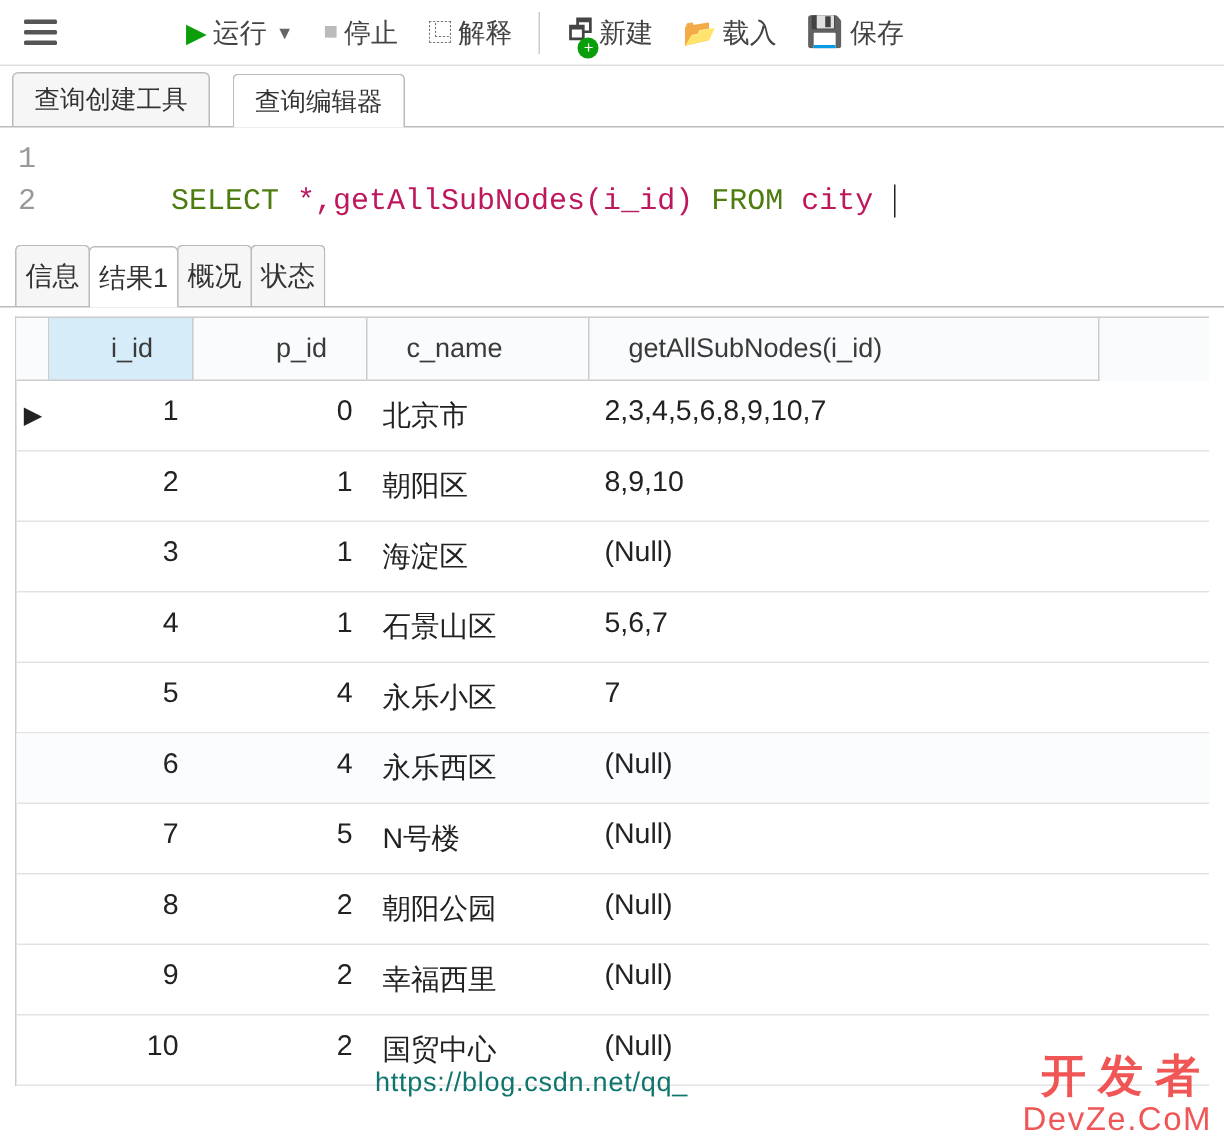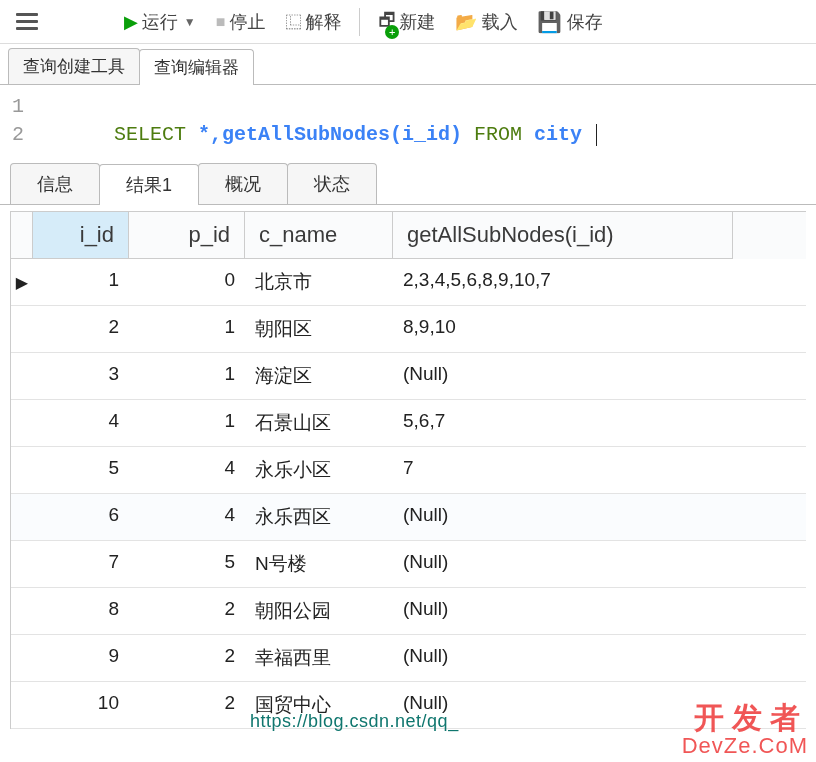--- a/index.html
+++ b/index.html
@@ -59,21 +59,21 @@
       position: absolute; bottom: -2px; right: -4px;
       background: #0a9f0a; color: #fff; border-radius: 50%;
       width: 14px; height: 14px; font-size: 11px; line-height: 14px; text-align: center;
     }
     .icon-folder { color: #e8a33d; font-size: 18px; }
 
     .tabs-row {
       display: flex;
       align-items: flex-start;
       padding: 4px 8px 0 8px;
-      gap: 0;
+      gap: 16px;
       border-bottom: 1px solid #bbb;
     }
     .tab {
       padding: 6px 14px;
       border: 1px solid #bbb;
       border-bottom: none;
       background: #f6f6f6;
       font-size: 17px;
       color: #333;
       cursor: pointer;
@@ -95,55 +95,55 @@
       gap: 18px;
     }
     .gutter {
       color: #999;
       text-align: right;
       user-select: none;
     }
     .gutter div { height: 28px; line-height: 28px; }
     .code-lines div { height: 28px; line-height: 28px; white-space: pre; }
     .kw { color: #4d7c0f; }
-    .fn { color: #3b82f6; font-weight: bold; }
+    .fn { color: #be185d; }
     .cursor {
       display: inline-block;
       width: 1px;
       height: 22px;
       background: #222;
       vertical-align: middle;
       margin-left: 2px;
     }
 
     .result-tabs {
       display: flex;
       align-items: flex-end;
       padding: 6px 10px 0 10px;
       border-bottom: 1px solid #bbb;
       gap: 0;
     }
-    .result-tabs .tab { font-size: 18px; padding: 8px 26px; }
+    .result-tabs .tab { font-size: 18px; padding: 8px 6px; }
 
     .grid {
       margin: 6px 10px 0 10px;
       border-top: 1px solid #ccc;
       border-left: 1px solid #ccc;
     }
     .grid-header {
       display: flex;
       background: #fafbfc;
     }
     .grid-header .cell {
       font-weight: 400;
-      padding: 10px 14px;
+      padding: 10px 26px;
       border-right: 1px solid #ccc;
       border-bottom: 1px solid #ccc;
       color: #3a3a3a;
-      font-size: 22px;
+      font-size: 18px;
     }
     .grid-header .cell.selected {
       background: #d6ecf9;
     }
     .rowmark-header {
       width: 22px;
       border-right: 1px solid #ccc;
       border-bottom: 1px solid #ccc;
       background: #fafbfc;
     }

